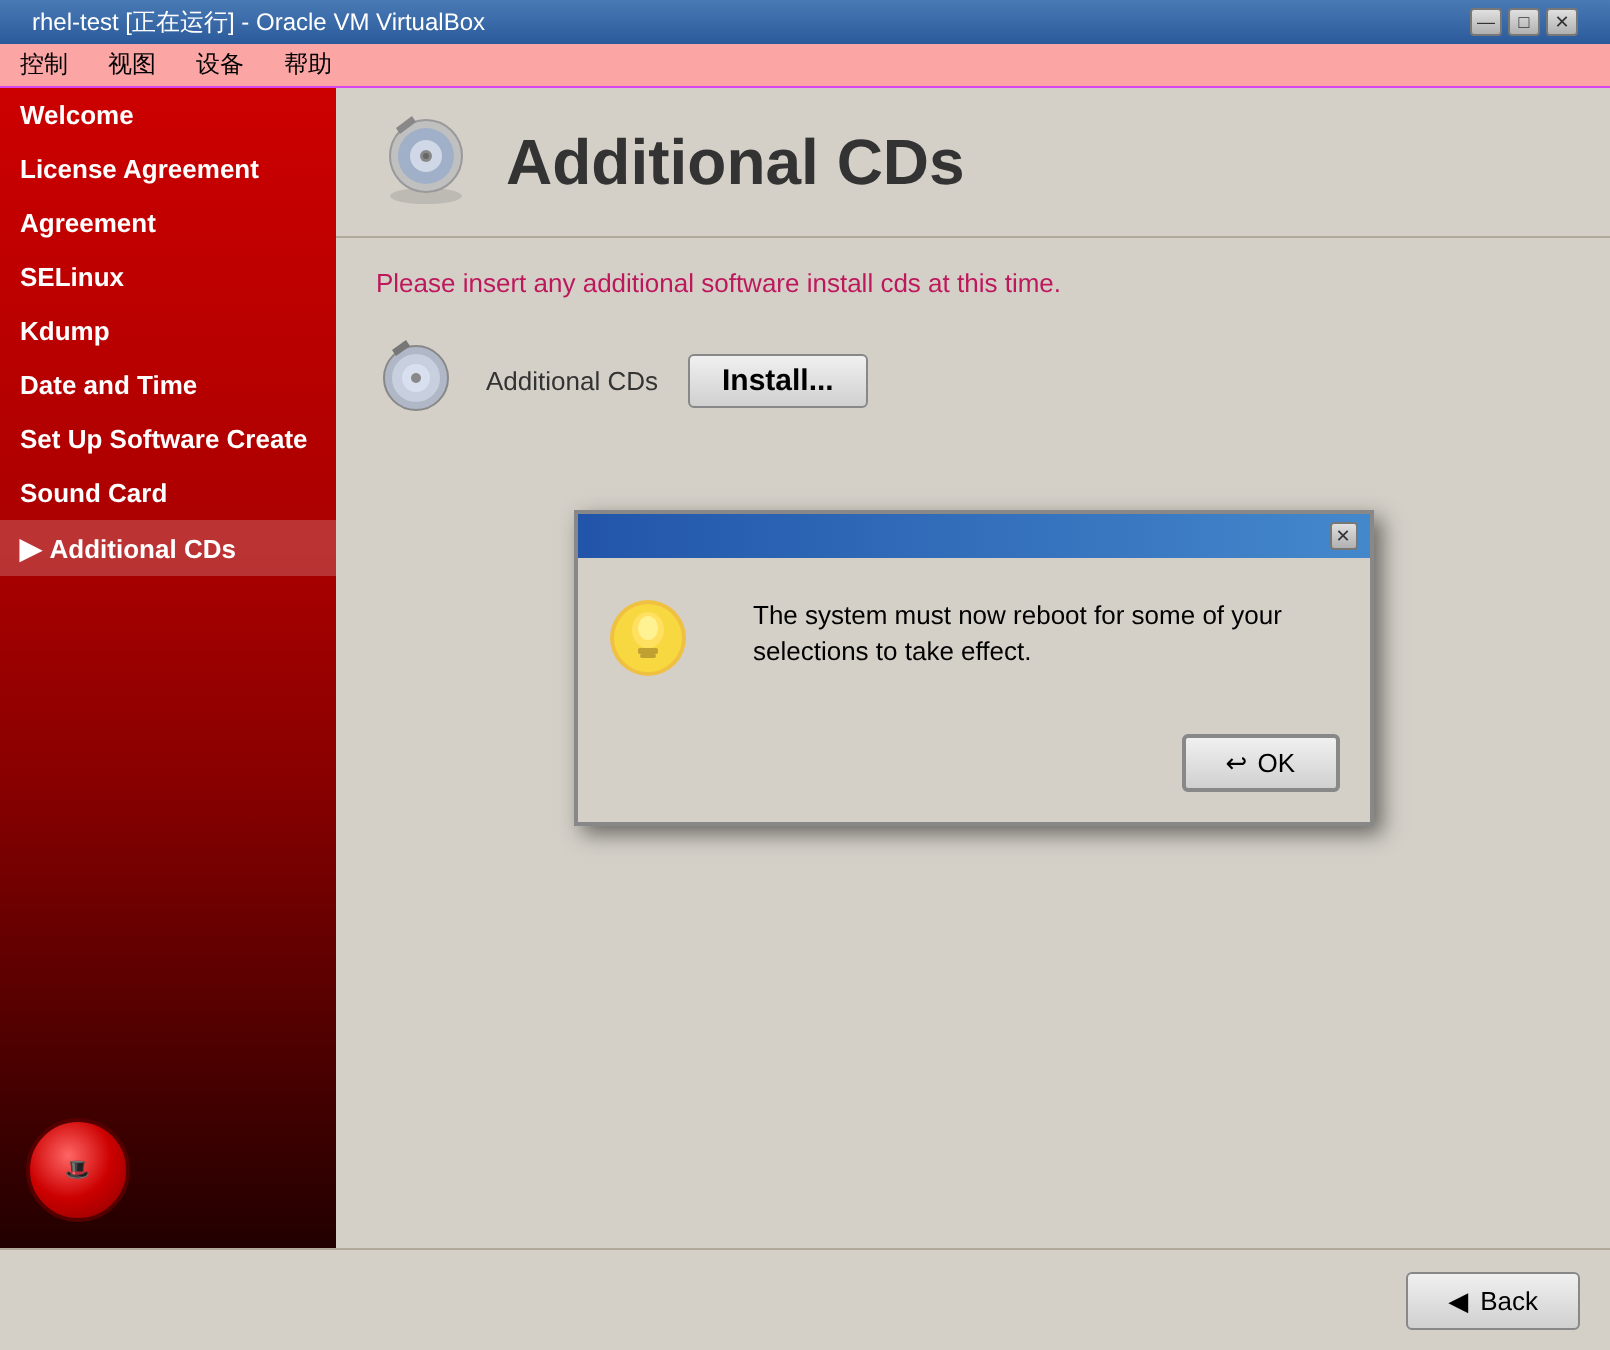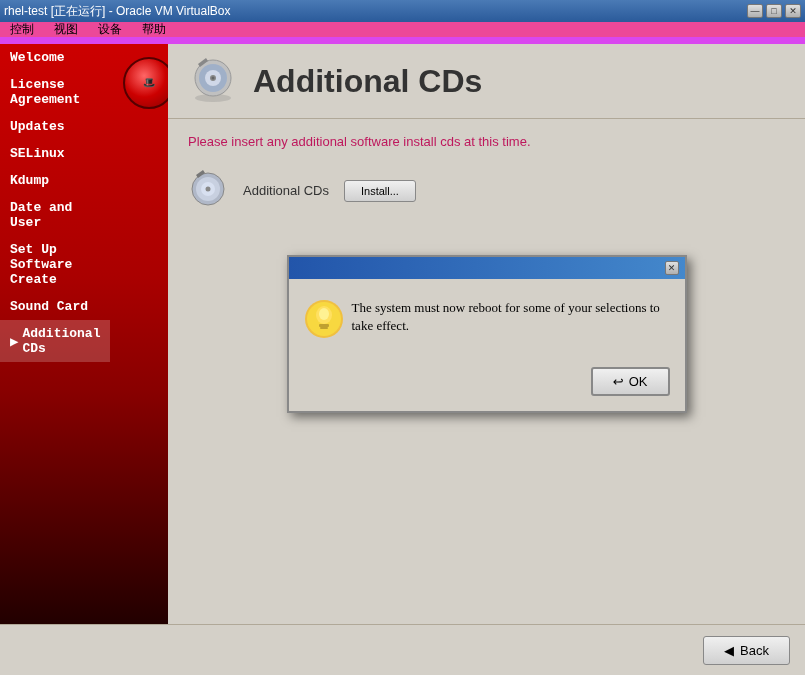--- a/index.html
+++ b/index.html
@@ -13,21 +13,21 @@
     }
 
     
     #titlebar {
       width: 805px;
       height: 22px;
       background: linear-gradient(to bottom, #4a7ab5, #2a5a9a);
       display: flex;
       align-items: center;
       justify-content: space-between;
-      padding: 0 4px;
+      padding: 0 16px;
       color: white;
       font-size: 12px;
     }
     #titlebar-buttons {
       display: flex;
       gap: 3px;
     }
     .titlebar-btn {
       width: 16px;
       height: 14px;
@@ -39,26 +39,26 @@
       justify-content: center;
       font-size: 9px;
       color: #333;
       cursor: pointer;
     }
 
     
     #menubar {
       width: 805px;
       height: 22px;
-      background: #ec4899;
+      background: #fca5a5;
       display: flex;
       align-items: center;
       padding: 0 4px;
       gap: 8px;
-      border-bottom: 7px solid #d946ef;
+      border-bottom: 1px solid #d946ef;
     }
     .menu-item {
       padding: 2px 6px;
       font-size: 12px;
       color: #000;
       cursor: pointer;
     }
 
     
     #main-window {
@@ -140,22 +140,23 @@
     }
     #cd-label {
       font-size: 13px;
       color: #333;
     }
     #install-btn {
       padding: 4px 16px;
       background: linear-gradient(to bottom, #f0f0f0, #d0d0d0);
       border: 1px solid #888;
       border-radius: 3px;
-      font-size: 11px;
-      cursor: pointer;
+      font-size: 15px;
+      cursor: pointer;
+      font-weight: bold;
     }
 
     
     #dialog-overlay {
       position: absolute;
       top: 0; left: 0; right: 0; bottom: 0;
       display: flex;
       align-items: center;
       justify-content: center;
       z-index: 10;
@@ -185,23 +186,22 @@
       display: flex;
       align-items: center;
       justify-content: center;
       font-size: 9px;
       color: #333;
       cursor: pointer;
     }
     #dialog-body {
       padding: 20px 15px;
       display: flex;
-      gap: 8px;
+      gap: 33px;
       align-items: flex-start;
-      font-family: Liberation Serif, serif;
     }
     #dialog-icon {
       width: 40px;
       height: 40px;
       flex-shrink: 0;
     }
     #dialog-message {
       font-size: 13px;
       color: #000;
       flex: 1;
@@ -244,25 +244,24 @@
       font-size: 13px;
       cursor: pointer;
       display: flex;
       align-items: center;
       gap: 6px;
     }
 
     
     #sidebar-wrapper {
       display: flex;
-      flex-direction: row;
+      flex-direction: column;
       width: 168px;
       height: 100%;
       background: linear-gradient(to bottom, #cc0000 0%, #aa0000 40%, #880000 60%, #550000 80%, #220000 100%);
-      font-family: Liberation Mono, monospace;
     }
     .sidebar-nav {
       flex: 1;
     }
     .sidebar-bottom {
       padding: 8px;
     }
   </style>
 </head>
 <body>
@@ -288,30 +287,30 @@
 
     <div id="sidebar-wrapper">
       <div class="sidebar-nav">
         <div class="sidebar-item">
           <span>Welcome</span>
         </div>
         <div class="sidebar-item">
           <span>License Agreement</span>
         </div>
         <div class="sidebar-item">
-          <span>Updates</span>
+          <span>Agreement</span>
         </div>
         <div class="sidebar-item">
           <span>SELinux</span>
         </div>
         <div class="sidebar-item">
           <span>Kdump</span>
         </div>
         <div class="sidebar-item">
-          <span>Date and User</span>
+          <span>Date and Time</span>
         </div>
         <div class="sidebar-item">
           <span>Set Up Software Create</span>
         </div>
         <div class="sidebar-item">
           <span>Sound Card</span>
         </div>
         <div class="sidebar-item current">
           <span class="sidebar-arrow">▶</span>
           <span>Additional CDs</span>

